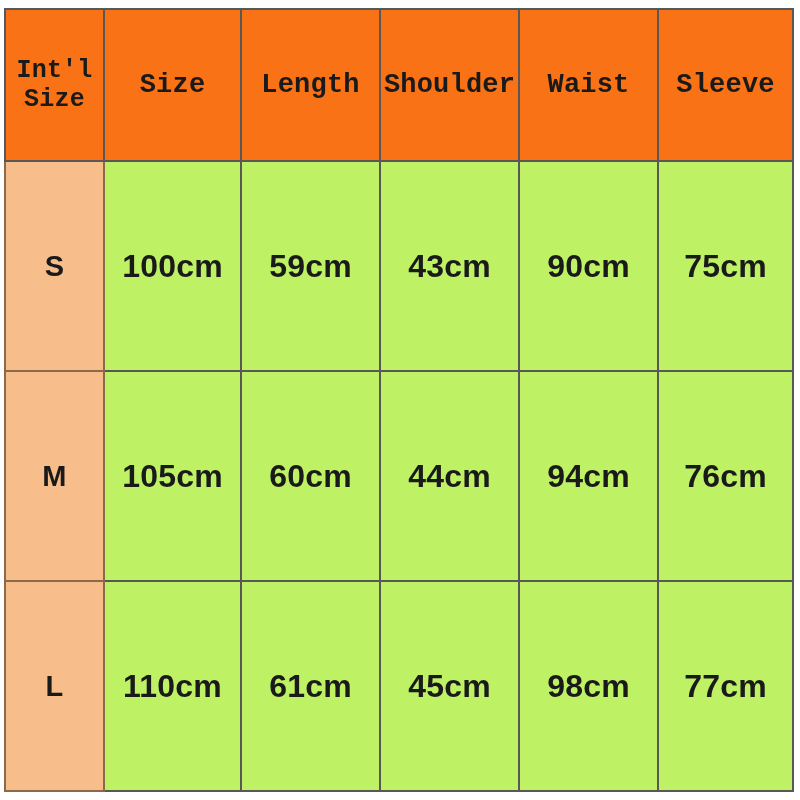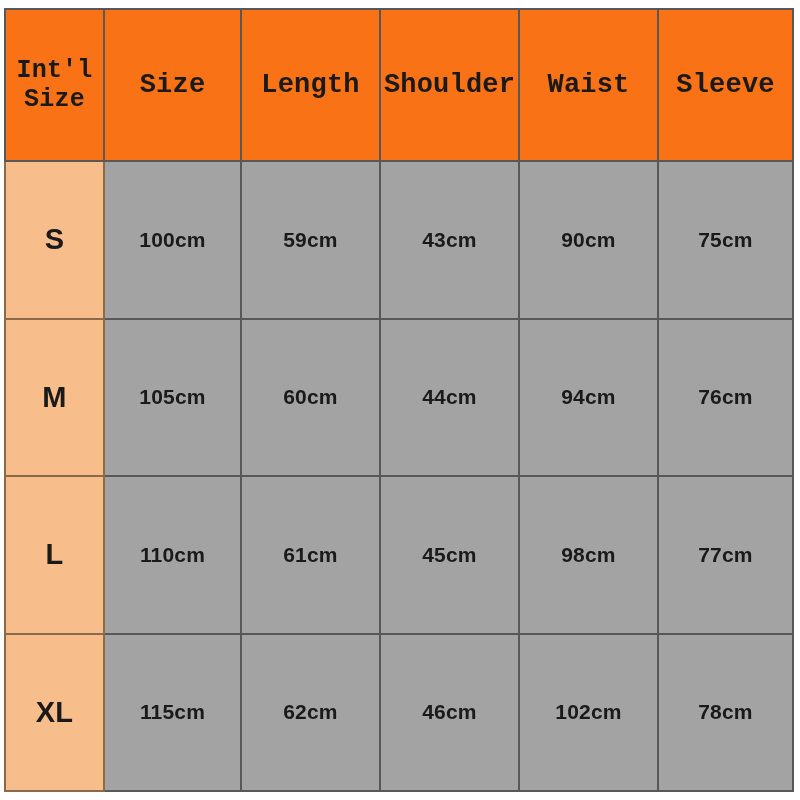--- a/index.html
+++ b/index.html
@@ -57,22 +57,22 @@
   }
   thead th.corner {
     font-size: 25px;
   }
 
   
   tbody tr {
     height: 157px;
   }
   tbody td {
-    background: #a3a3a3;
-    font-size: 21px;
+    background: #bef264;
+    font-size: 32px;
   }
   tbody td.size-cell {
     background: #f7bd8a;
     font-size: 29px;
     border-left: 2px solid #8a6a48;
     border-right: 2px solid #8a6a48;
     border-top: 2px solid #8a6a48;
     border-bottom: 2px solid #8a6a48;
   }
 
@@ -128,24 +128,16 @@
         <td>76cm</td>
       </tr>
       <tr>
         <td class="size-cell">L</td>
         <td>110cm</td>
         <td>61cm</td>
         <td>45cm</td>
         <td>98cm</td>
         <td>77cm</td>
       </tr>
-      <tr>
-        <td class="size-cell">XL</td>
-        <td>115cm</td>
-        <td>62cm</td>
-        <td>46cm</td>
-        <td>102cm</td>
-        <td>78cm</td>
-      </tr>
     </tbody>
   </table>
 
 </div>
 
 </body></html>

